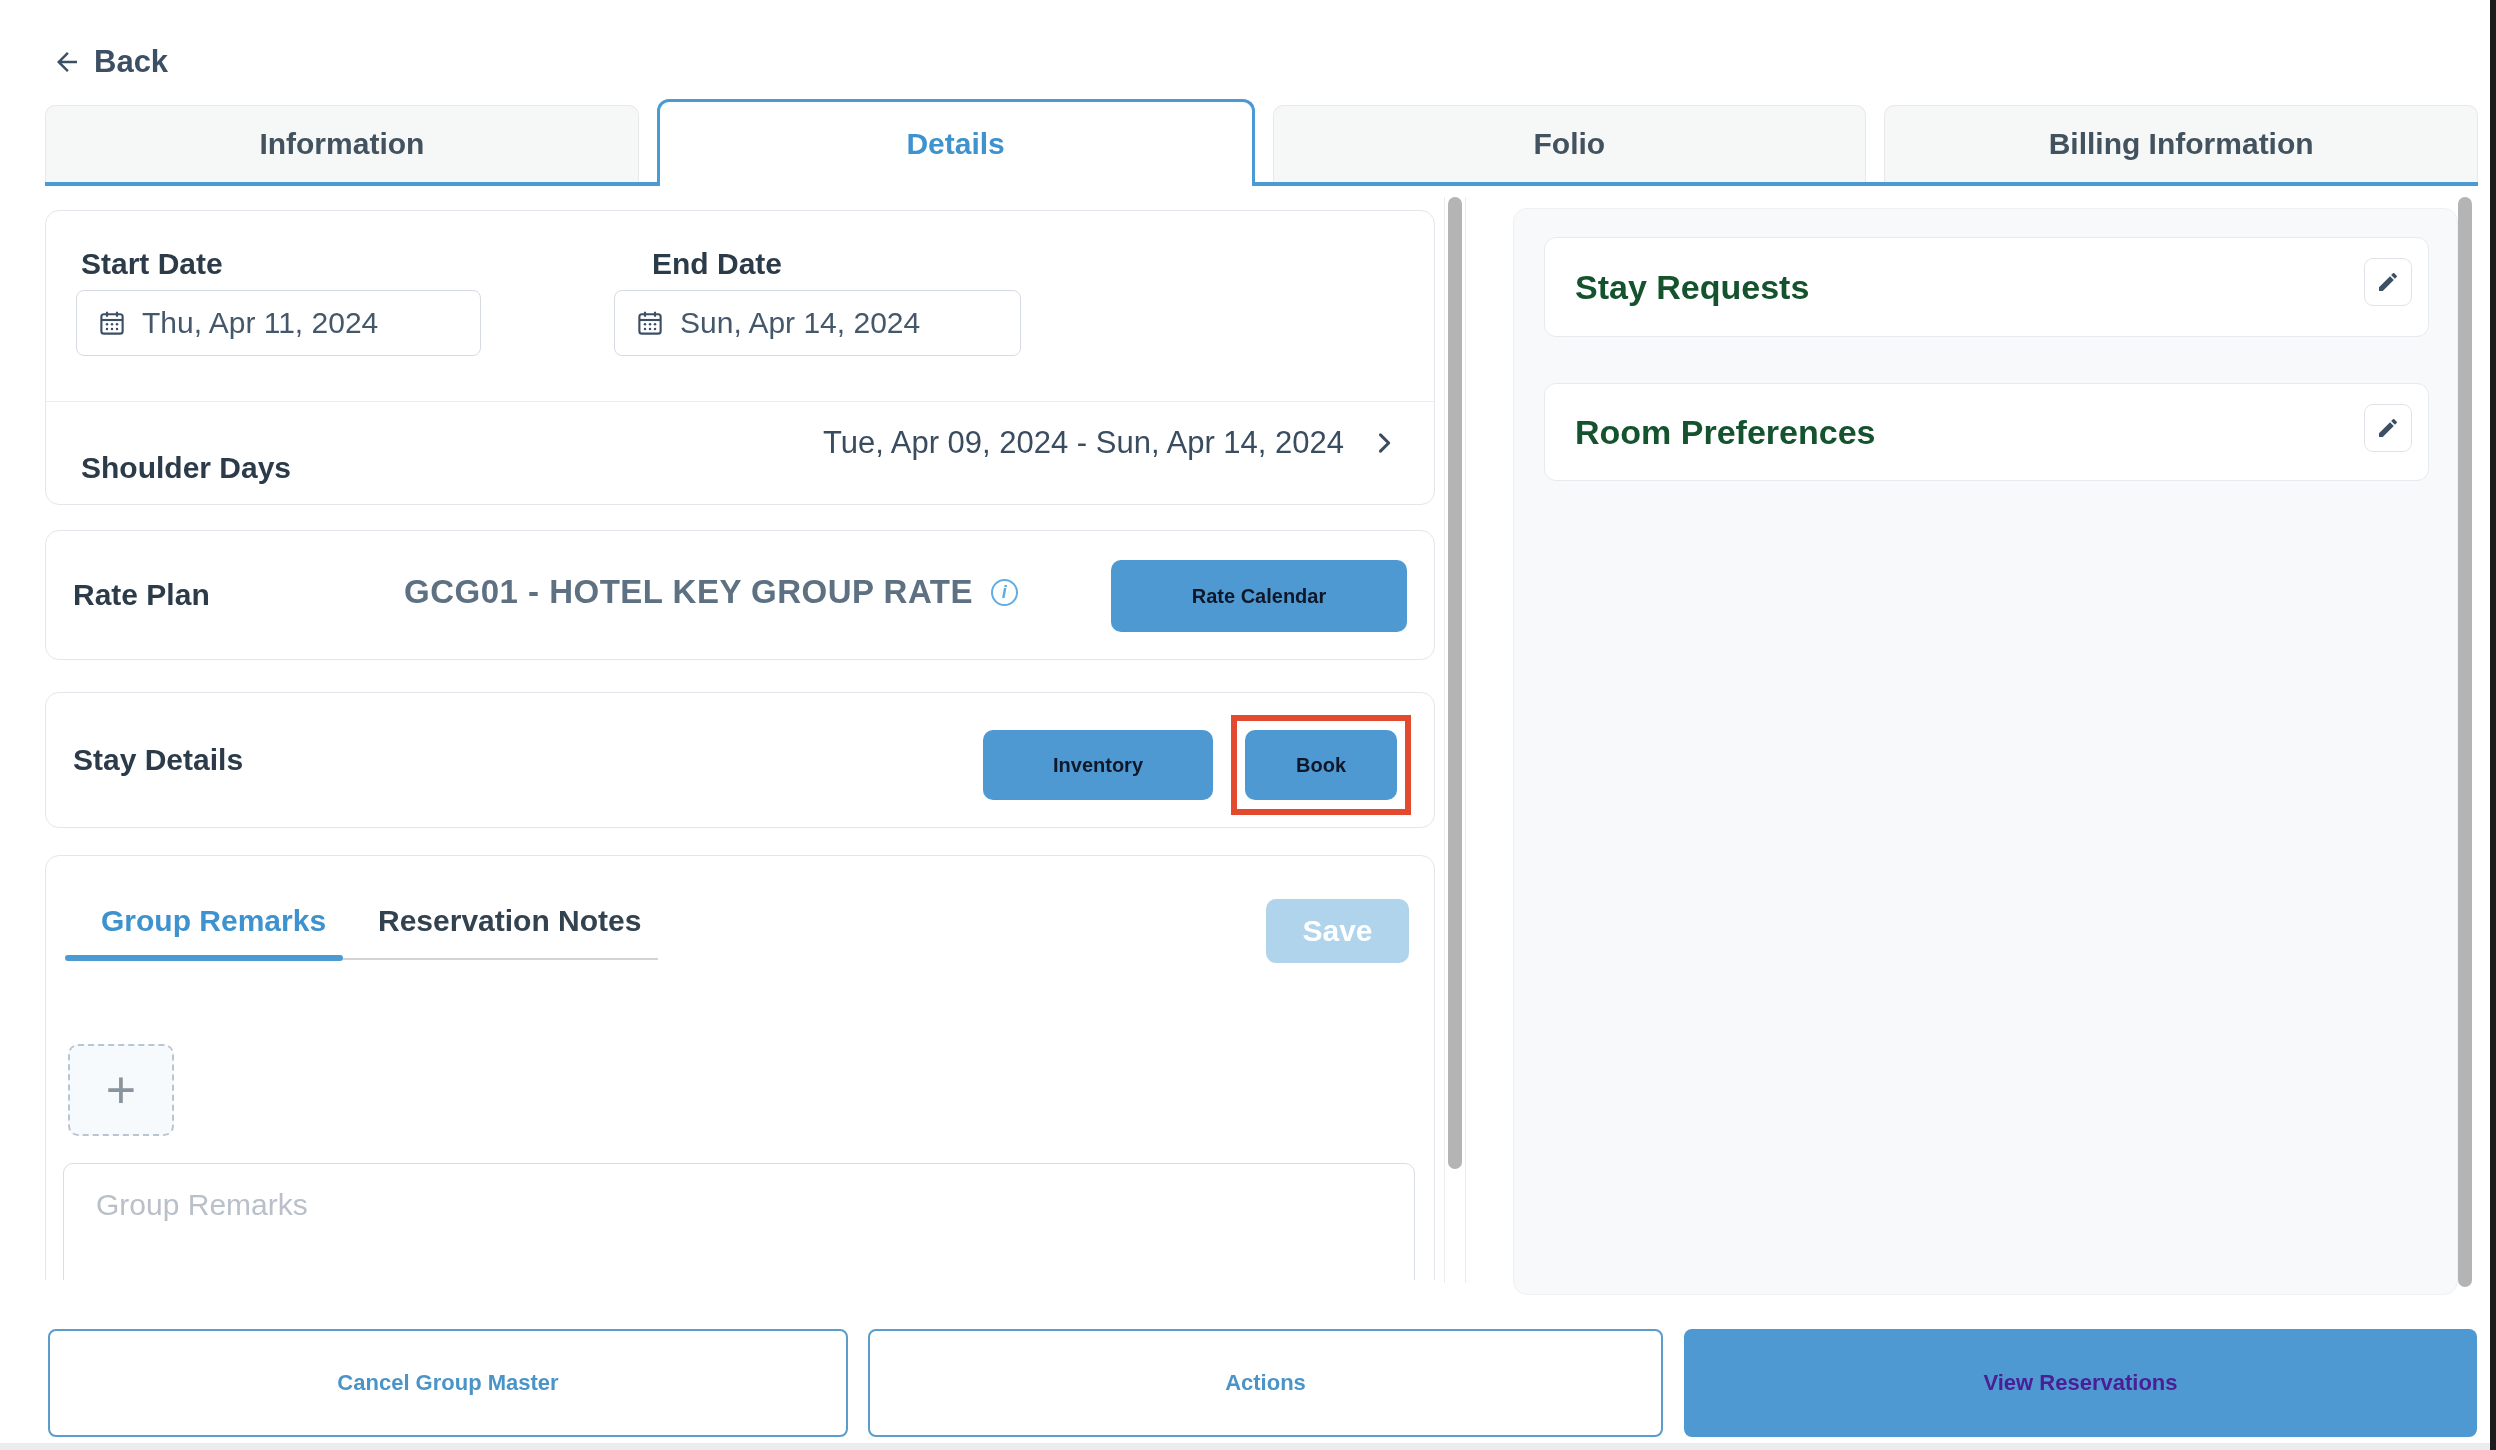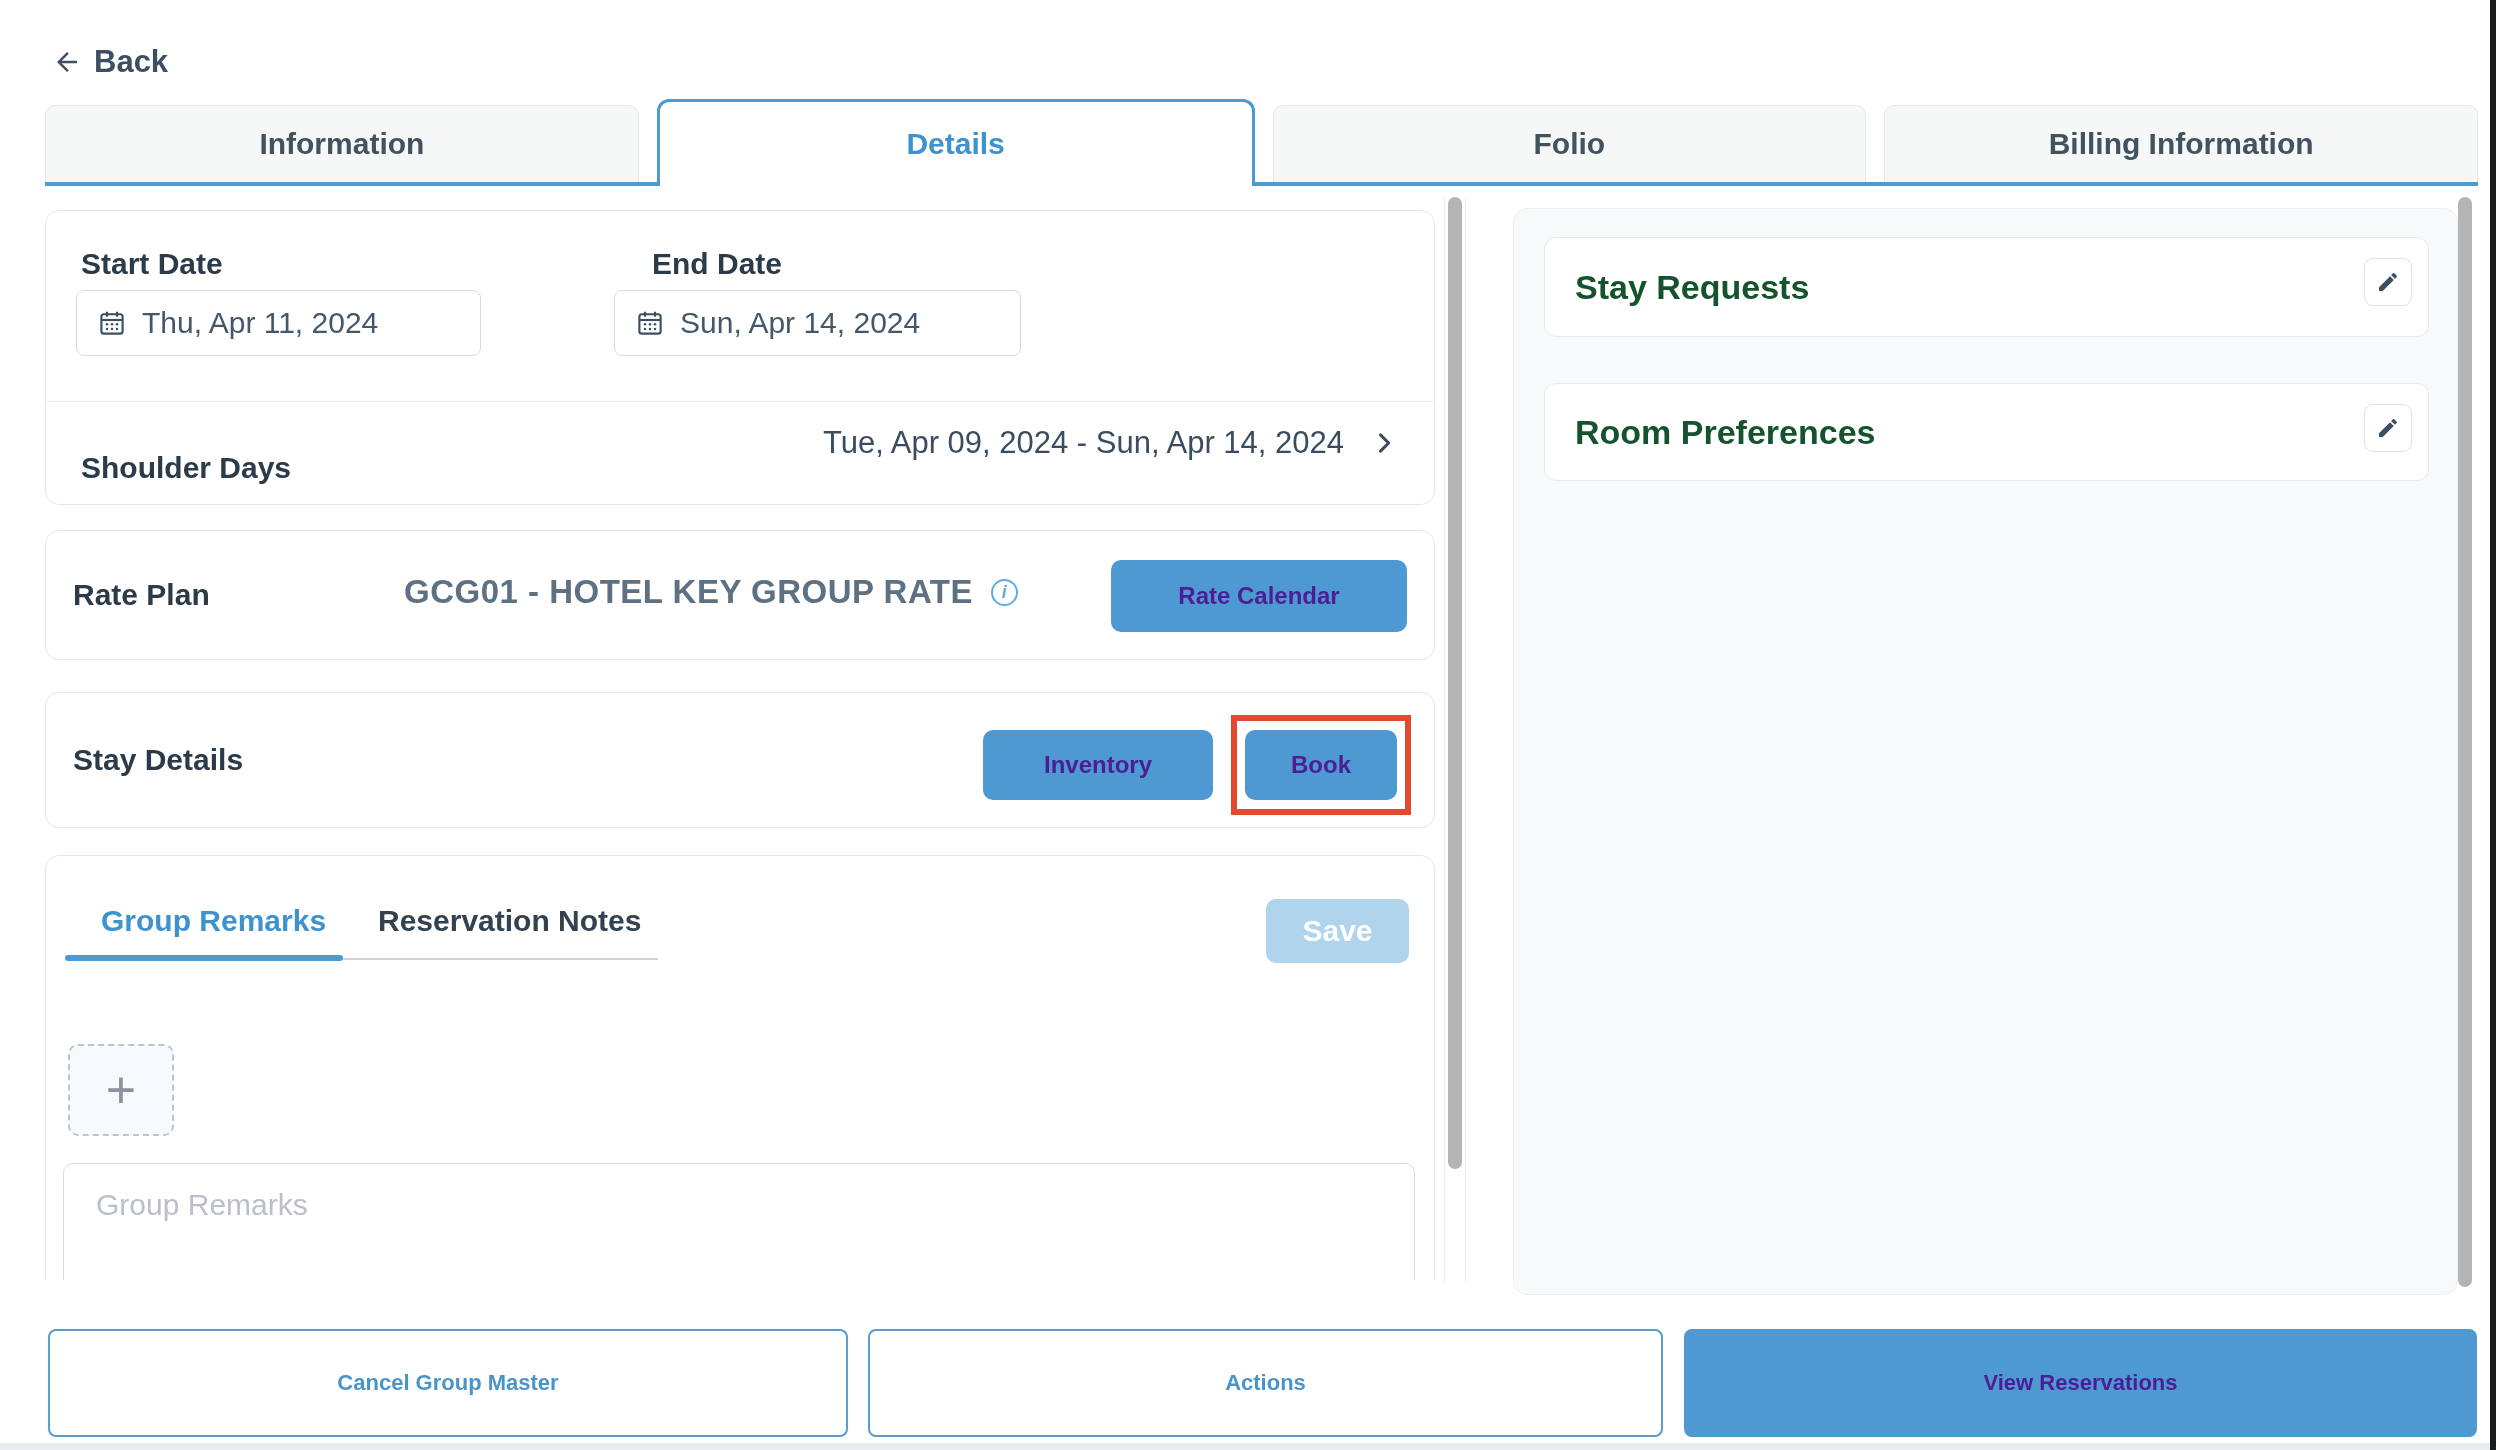--- a/index.html
+++ b/index.html
@@ -34,21 +34,21 @@
 
   .card-rate{top:320px;height:130px;}
   .row-label{position:absolute;left:27px;font-size:30px;font-weight:700;color:#2c3b49;}
   .rate-value{position:absolute;left:358px;top:42px;display:flex;align-items:center;gap:18px;
     font-size:33px;font-weight:600;color:#5e7183;letter-spacing:0.5px;}
   .info-icon{width:27px;height:27px;border:2px solid #5FADE2;border-radius:50%;color:#5FADE2;
     font-size:18px;font-weight:700;font-style:italic;display:inline-flex;align-items:center;justify-content:center;
     box-sizing:border-box;cursor:pointer;}
   .btn{display:flex;align-items:center;justify-content:center;border:none;cursor:pointer;
     font-family:"Liberation Sans","DejaVu Sans",sans-serif;}
-  .btn-primary{background:#4E99D1;color:#4c1d95;font-size:24px;font-weight:600;border-radius:10px;}
+  .btn-primary{background:#4E99D1;color:#0f172a;font-size:20px;font-weight:600;border-radius:10px;}
   .rate-cal-btn{position:absolute;right:27px;top:29px;width:296px;height:72px;}
 
   .card-stay{top:482px;height:136px;}
   .inventory-btn{position:absolute;left:937px;top:37px;width:230px;height:70px;}
   .book-annotation{position:absolute;left:1185px;top:22px;width:180px;height:100px;border:6px solid #E2492F;
     box-sizing:border-box;display:flex;align-items:center;justify-content:center;}
   .book-btn{width:152px;height:70px;}
 
   .card-remarks{top:645px;height:520px;}
   .remark-tab{position:absolute;top:48px;font-size:30px;font-weight:600;cursor:pointer;}

